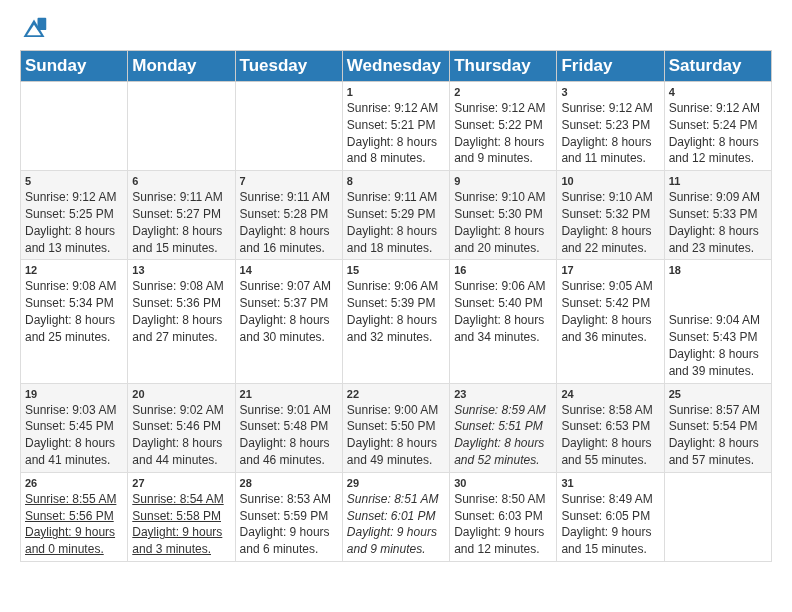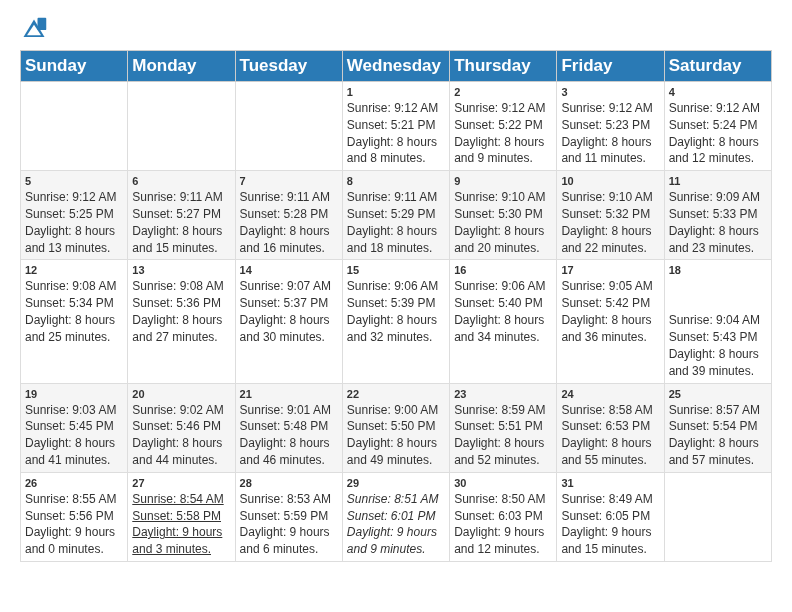--- a/index.html
+++ b/index.html
@@ -290,21 +290,21 @@
           </td>
           <td>
             <span class="day-num">22</span>
             <div class="day-info" style="white-space: pre-line;">Sunrise: 9:00 AM
 Sunset: 5:50 PM
 Daylight: 8 hours
 and 49 minutes.</div>
           </td>
           <td>
             <span class="day-num">23</span>
-            <div class="day-info" style="white-space: pre-line;">Sunrise: 8:59 AM
+            <div class="day-info" style="white-space: pre-line; font-style: italic;">Sunrise: 8:59 AM
 Sunset: 5:51 PM
 Daylight: 8 hours
 and 52 minutes.</div>
           </td>
           <td>
             <span class="day-num">24</span>
             <div class="day-info" style="white-space: pre-line;">Sunrise: 8:58 AM
 Sunset: 6:53 PM
 Daylight: 8 hours
 and 55 minutes.</div>
@@ -313,21 +313,21 @@
             <span class="day-num">25</span>
             <div class="day-info" style="white-space: pre-line;">Sunrise: 8:57 AM
 Sunset: 5:54 PM
 Daylight: 8 hours
 and 57 minutes.</div>
           </td>
         </tr>
         <tr>
           <td>
             <span class="day-num">26</span>
-            <div class="day-info" style="white-space: pre-line;">Sunrise: 8:55 AM
+            <div class="day-info" style="white-space: pre-line; text-decoration: underline;">Sunrise: 8:55 AM
 Sunset: 5:56 PM
 Daylight: 9 hours
 and 0 minutes.</div>
           </td>
           <td>
             <span class="day-num">27</span>
             <div class="day-info" style="white-space: pre-line; text-decoration: underline;">Sunrise: 8:54 AM
 Sunset: 5:58 PM
 Daylight: 9 hours
 and 3 minutes.</div>

